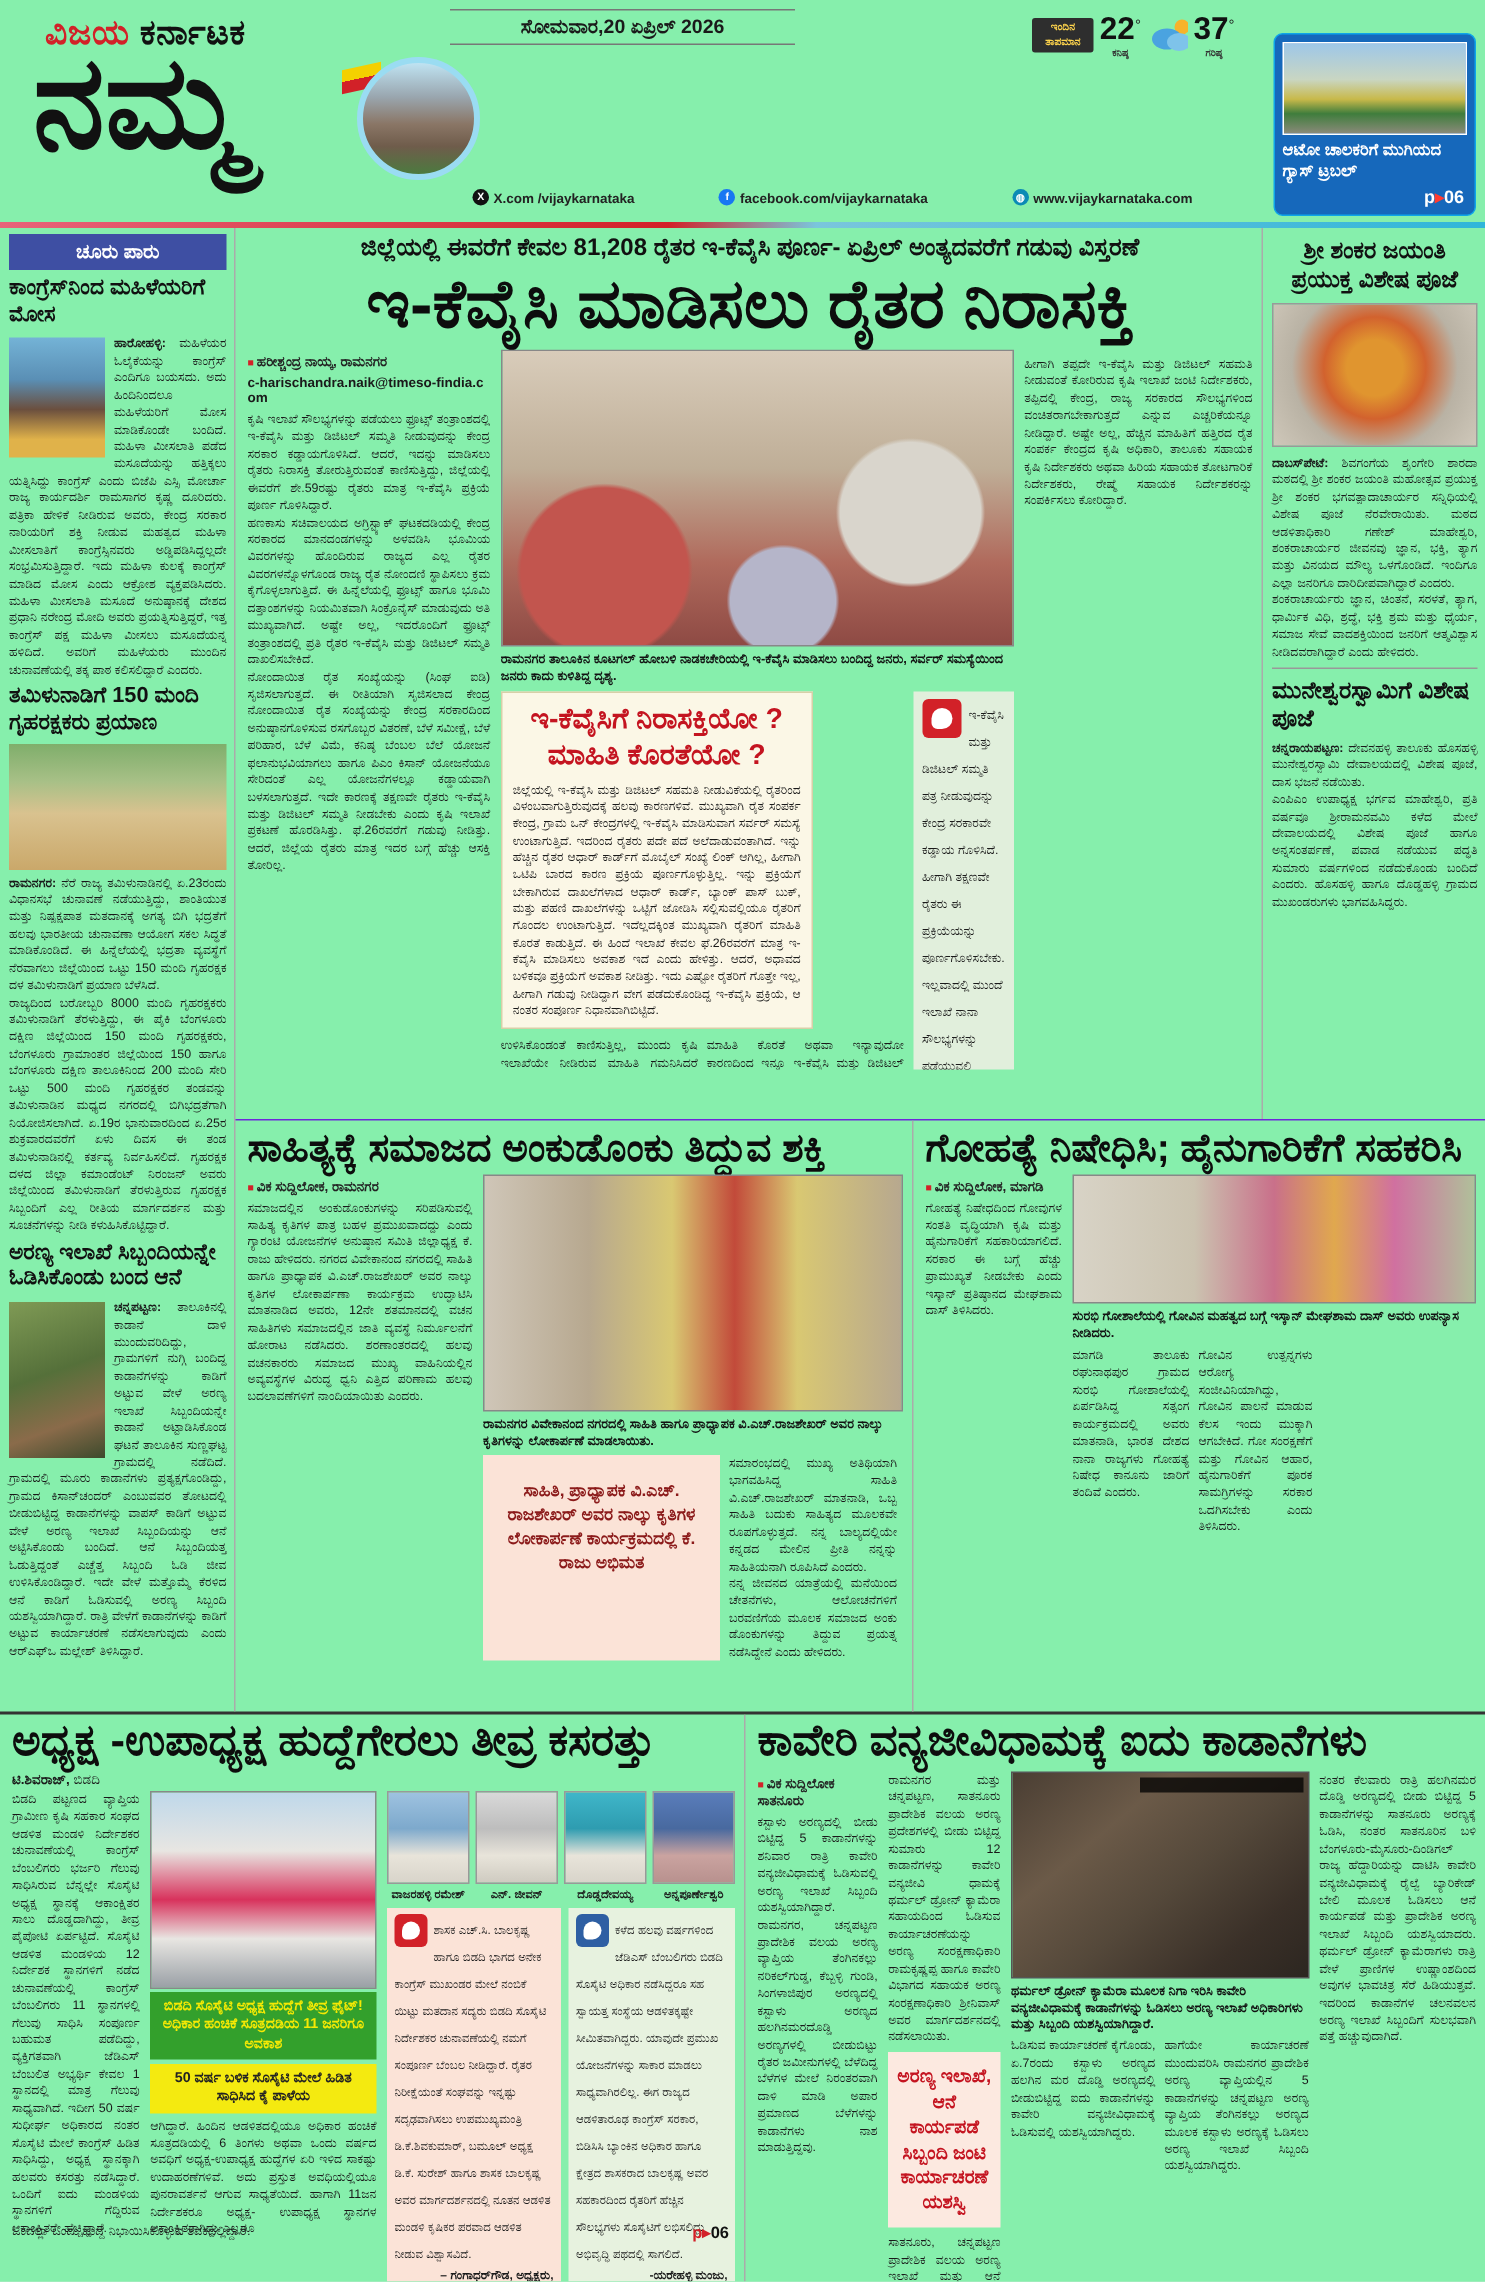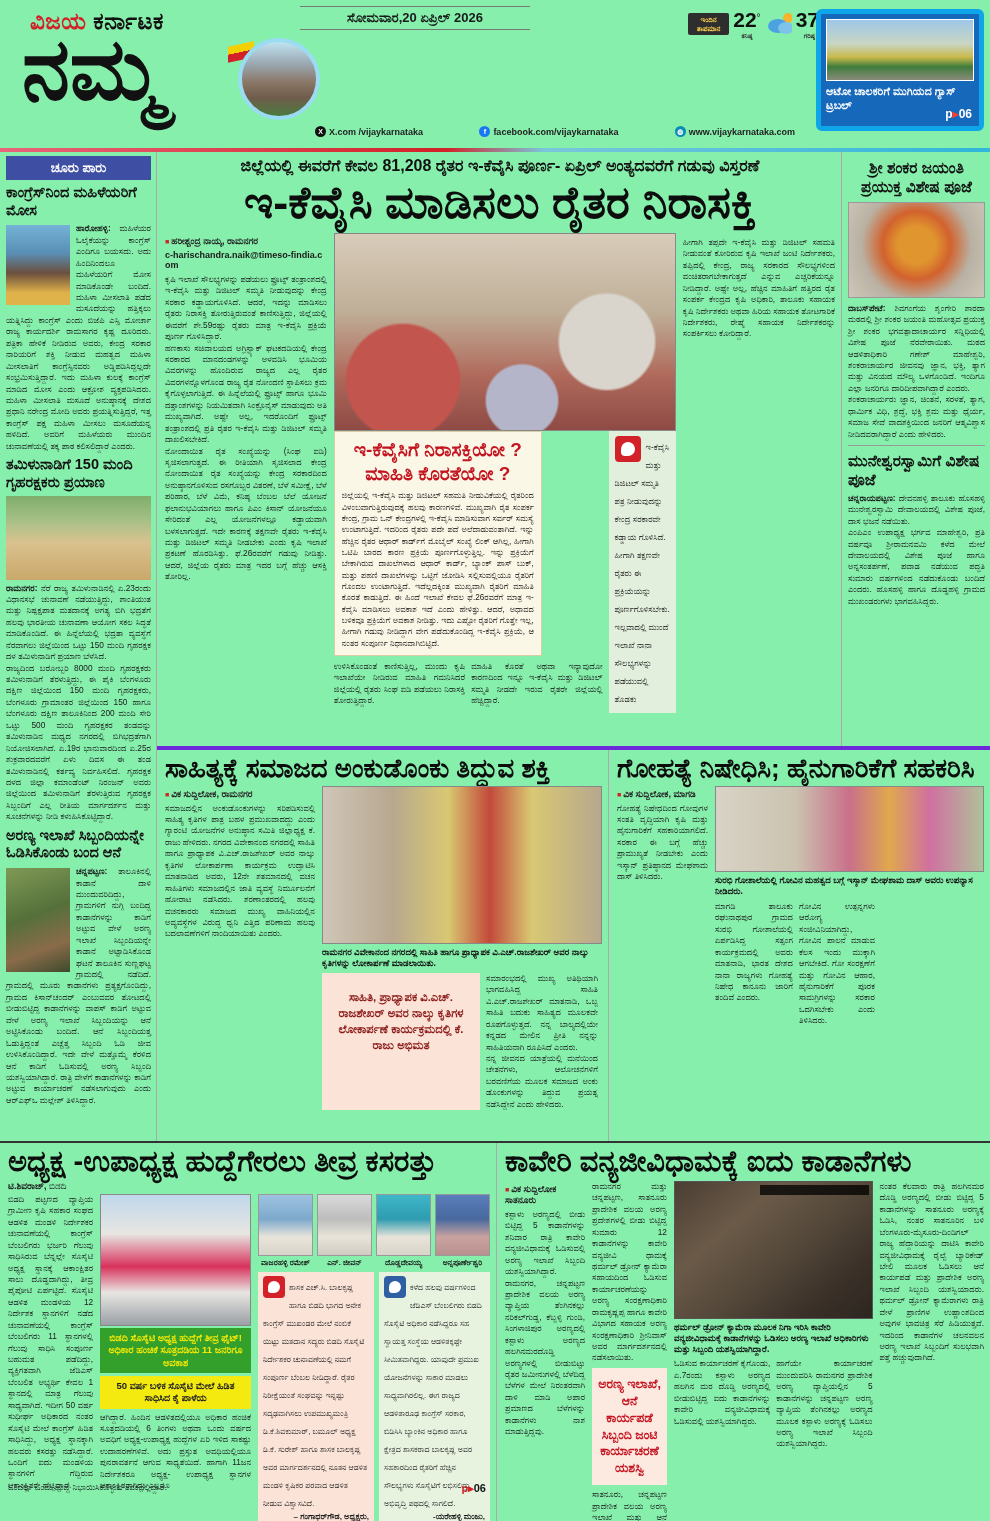--- a/index.html
+++ b/index.html
@@ -19,21 +19,21 @@
       border-top:1px solid #777; border-bottom:1px solid #777; padding:3px 0; }
   .weather { position:absolute; left:688px; top:8px; width:135px; display:flex; align-items:center; gap:4px; }
   .w-label { background:#2e2e2e; color:#ffd54d; font-size:7px; font-weight:bold; padding:2px 3px; line-height:1.3; text-align:center; border-radius:2px; }
   .w-num { font-size:21px; font-weight:bold; color:#111; }
   .w-deg { font-size:10px; vertical-align:super; }
   .w-sub { font-size:6.5px; font-weight:bold; text-align:center; color:#333; }
   .social { position:absolute; left:315px; top:126px; width:480px; display:flex; justify-content:space-between; font-size:9px; font-weight:bold; color:#222; }
   .social .itm { display:flex; align-items:center; gap:3px; }
   .sic { display:inline-flex; width:11px; height:11px; border-radius:50%; color:#fff; font-size:7px; align-items:center; justify-content:center; font-weight:bold; }
   .sic.x { background:#111; } .sic.fb { background:#1877f2; } .sic.gl { background:#0b8bb5; }
-  .promo { position:absolute; right:6px; top:9px; width:168px; height:122px; background:#1668bb; border:5px solid #0ea5e9; border-radius:6px; padding:5px; }
+  .promo { position:absolute; right:6px; top:22px; width:135px; height:122px; background:#1668bb; border:1px solid #0ea5e9; border-radius:6px; padding:5px; }
   .promo-photo { width:100%; height:62px; border:1px solid #fff;
       background:linear-gradient(180deg,#9ec7e8 0%,#c9d6c2 40%,#c8b94a 62%,#3f7d3c 78%,#8a8a7a 100%); }
   .promo-title { color:#fff; font-size:11px; font-weight:bold; line-height:1.25; margin-top:4px; }
   .promo-page { position:absolute; right:7px; bottom:5px; font-size:12px; font-weight:bold; color:#fff; }
   .promo-page .arrow { color:#ff3b30; }
   .mast-rule { height:4px; background:linear-gradient(90deg,#e8647a 0%,#d22128 45%,#7ac6dc 55%,#2fb6d9 100%); }
 
   
   .t { font-size:8.3px; line-height:1.38; text-align:justify; color:#191919; }
   .dl { font-weight:bold; }
@@ -86,21 +86,21 @@
   .gbox h3 { font-size:18px; font-weight:bold; color:#c41420; text-align:center; line-height:1.25; border-bottom:1px solid #9bb88d; padding-bottom:5px; margin-bottom:5px; }
   .gbox .t { font-size:8.2px; }
   .minis { display:flex; gap:6px; margin-top:5px; }
   .minis .t { width:50%; }
 
   .right-rail { width:149px; border-left:1px solid #aaa; padding:6px 5px 0 6px; overflow:hidden; }
   .rr-title { font-size:15.5px; font-weight:bold; text-align:center; line-height:1.25; color:#111; }
   .rr-photo { width:100%; height:96px; margin:5px 0; border:1px solid #999;
       background:radial-gradient(circle at 50% 45%, #e0952f 0 22%, #d2622e 40%, #b9b2a4 65%, #cfc8ba 100%); }
 
-  .mid-band { display:flex; height:467px; border-top:4px solid #6d28d9; overflow:hidden; }
+  .mid-band { display:flex; height:467px; border-top:1px solid #6d28d9; overflow:hidden; }
   .mb-art { padding:4px 6px 0 8px; overflow:hidden; }
   .sahitya { width:452px; border-right:1px solid #aaa; }
   .cow { width:381px; }
   .mb-head { font-size:26px; font-weight:bold; line-height:1.1; color:#0d0d0d; margin-bottom:3px; }
   .mb-cols { display:flex; gap:7px; }
   .sa-col1 { width:150px; }
   .sa-mid { width:280px; }
   .sa-photo { height:158px; border:1px solid #888;
       background:linear-gradient(90deg,#cfc6b8 0%,#b7a88f 25%,#d9c872 45%,#c24a3a 60%,#d9c872 75%,#b7a88f 100%); }
   .sa-row { display:flex; gap:6px; margin-top:4px; }
@@ -255,20 +255,21 @@
           <div class="ms-body">
             <div class="ms-colA">
               <div class="byline"><b>ಹರೀಶ್ಚಂದ್ರ ನಾಯ್ಕ, ರಾಮನಗರ</b></div>
               <div class="email">c-harischandra.naik@timeso-findia.com</div>
               <p class="t">ಕೃಷಿ ಇಲಾಖೆ ಸೌಲಭ್ಯಗಳನ್ನು ಪಡೆಯಲು ಫ್ರೂಟ್ಸ್ ತಂತ್ರಾಂಶದಲ್ಲಿ ಇ-ಕೆವೈಸಿ ಮತ್ತು ಡಿಜಿಟಲ್ ಸಮ್ಮತಿ ನೀಡುವುದನ್ನು ಕೇಂದ್ರ ಸರಕಾರ ಕಡ್ಡಾಯಗೊಳಿಸಿದೆ. ಆದರೆ, ಇದನ್ನು ಮಾಡಿಸಲು ರೈತರು ನಿರಾಸಕ್ತಿ ತೋರುತ್ತಿರುವಂತೆ ಕಾಣಿಸುತ್ತಿದ್ದು, ಜಿಲ್ಲೆಯಲ್ಲಿ ಈವರೆಗೆ ಶೇ.59ರಷ್ಟು ರೈತರು ಮಾತ್ರ ಇ-ಕೆವೈಸಿ ಪ್ರಕ್ರಿಯೆ ಪೂರ್ಣ ಗೊಳಿಸಿದ್ದಾರೆ.</p>
               <p class="t">ಹಣಕಾಸು ಸಚಿವಾಲಯದ ಅಗ್ರಿಸ್ಟ್ಯಾಕ್ ಘಟಕದಡಿಯಲ್ಲಿ ಕೇಂದ್ರ ಸರಕಾರದ ಮಾನದಂಡಗಳನ್ನು ಅಳವಡಿಸಿ ಭೂಮಿಯ ವಿವರಗಳನ್ನು ಹೊಂದಿರುವ ರಾಜ್ಯದ ಎಲ್ಲ ರೈತರ ವಿವರಗಳನ್ನೊಳಗೊಂಡ ರಾಜ್ಯ ರೈತ ನೋಂದಣಿ ಸ್ಥಾಪಿಸಲು ಕ್ರಮ ಕೈಗೊಳ್ಳಲಾಗುತ್ತಿದೆ. ಈ ಹಿನ್ನೆಲೆಯಲ್ಲಿ ಫ್ರೂಟ್ಸ್ ಹಾಗೂ ಭೂಮಿ ದತ್ತಾಂಶಗಳನ್ನು ನಿಯಮಿತವಾಗಿ ಸಿಂಕ್ರೊನೈಸ್ ಮಾಡುವುದು ಅತಿ ಮುಖ್ಯವಾಗಿದೆ. ಅಷ್ಟೇ ಅಲ್ಲ, ಇದರೊಂದಿಗೆ ಫ್ರೂಟ್ಸ್ ತಂತ್ರಾಂಶದಲ್ಲಿ ಪ್ರತಿ ರೈತರ ಇ-ಕೆವೈಸಿ ಮತ್ತು ಡಿಜಿಟಲ್ ಸಮ್ಮತಿ ದಾಖಲಿಸಬೇಕಿದೆ.</p>
               <p class="t">ನೋಂದಾಯಿತ ರೈತ ಸಂಖ್ಯೆಯನ್ನು (ಸಿಂಘ ಐಡಿ) ಸೃಜಿಸಲಾಗುತ್ತದೆ. ಈ ರೀತಿಯಾಗಿ ಸೃಜಿಸಲಾದ ಕೇಂದ್ರ ನೋಂದಾಯಿತ ರೈತ ಸಂಖ್ಯೆಯನ್ನು ಕೇಂದ್ರ ಸರಕಾರದಿಂದ ಅನುಷ್ಠಾನಗೊಳಿಸುವ ರಸಗೊಬ್ಬರ ವಿತರಣೆ, ಬೆಳೆ ಸಮೀಕ್ಷೆ, ಬೆಳೆ ಪರಿಹಾರ, ಬೆಳೆ ವಿಮೆ, ಕನಿಷ್ಠ ಬೆಂಬಲ ಬೆಲೆ ಯೋಜನೆ ಫಲಾನುಭವಿಯಾಗಲು ಹಾಗೂ ಪಿಎಂ ಕಿಸಾನ್ ಯೋಜನೆಯೂ ಸೇರಿದಂತೆ ಎಲ್ಲ ಯೋಜನೆಗಳಲ್ಲೂ ಕಡ್ಡಾಯವಾಗಿ ಬಳಸಲಾಗುತ್ತದೆ. ಇದೇ ಕಾರಣಕ್ಕೆ ತಕ್ಷಣವೇ ರೈತರು ಇ-ಕೆವೈಸಿ ಮತ್ತು ಡಿಜಿಟಲ್ ಸಮ್ಮತಿ ನೀಡಬೇಕು ಎಂದು ಕೃಷಿ ಇಲಾಖೆ ಪ್ರಕಟಣೆ ಹೊರಡಿಸಿತ್ತು. ಫೆ.26ರವರೆಗೆ ಗಡುವು ನೀಡಿತ್ತು. ಆದರೆ, ಜಿಲ್ಲೆಯ ರೈತರು ಮಾತ್ರ ಇದರ ಬಗ್ಗೆ ಹೆಚ್ಚು ಆಸಕ್ತಿ ತೋರಿಲ್ಲ.</p>
             </div>
             <div class="ms-mid">
               <div class="main-photo ph"></div>
+              <div class="cap main-cap">ರಾಮನಗರ ತಾಲೂಕಿನ ಕೂಟಗಲ್ ಹೋಬಳಿ ನಾಡಕಚೇರಿಯಲ್ಲಿ ಇ-ಕೆವೈಸಿ ಮಾಡಿಸಲು ಬಂದಿದ್ದ ಜನರು, ಸರ್ವರ್ ಸಮಸ್ಯೆಯಿಂದ ಜನರು ಕಾದು ಕುಳಿತಿದ್ದ ದೃಶ್ಯ.</div>
               <div class="ms-lower">
                 <div>
                   <div class="cream">
                     <h3><span>ಇ-ಕೆವೈಸಿಗೆ ನಿರಾಸಕ್ತಿಯೋ ?</span><br>
                         <span>ಮಾಹಿತಿ ಕೊರತೆಯೋ ?</span></h3>
                     <p class="t">ಜಿಲ್ಲೆಯಲ್ಲಿ ಇ-ಕೆವೈಸಿ ಮತ್ತು ಡಿಜಿಟಲ್ ಸಹಮತಿ ನೀಡುವಿಕೆಯಲ್ಲಿ ರೈತರಿಂದ ವಿಳಂಬವಾಗುತ್ತಿರುವುದಕ್ಕೆ ಹಲವು ಕಾರಣಗಳಿವೆ. ಮುಖ್ಯವಾಗಿ ರೈತ ಸಂಪರ್ಕ ಕೇಂದ್ರ, ಗ್ರಾಮ ಒನ್ ಕೇಂದ್ರಗಳಲ್ಲಿ ಇ-ಕೆವೈಸಿ ಮಾಡಿಸುವಾಗ ಸರ್ವರ್ ಸಮಸ್ಯೆ ಉಂಟಾಗುತ್ತಿದೆ. ಇದರಿಂದ ರೈತರು ಪದೇ ಪದೆ ಅಲೆದಾಡುವಂತಾಗಿದೆ. ಇನ್ನು ಹೆಚ್ಚಿನ ರೈತರ ಆಧಾರ್ ಕಾರ್ಡ್‌ಗೆ ಮೊಬೈಲ್ ಸಂಖ್ಯೆ ಲಿಂಕ್ ಆಗಿಲ್ಲ, ಹೀಗಾಗಿ ಒಟಿಪಿ ಬಾರದ ಕಾರಣ ಪ್ರಕ್ರಿಯೆ ಪೂರ್ಣಗೊಳ್ಳುತ್ತಿಲ್ಲ. ಇನ್ನು ಪ್ರಕ್ರಿಯೆಗೆ ಬೇಕಾಗಿರುವ ದಾಖಲೆಗಳಾದ ಆಧಾರ್ ಕಾರ್ಡ್, ಬ್ಯಾಂಕ್ ಪಾಸ್ ಬುಕ್, ಮತ್ತು ಪಹಣಿ ದಾಖಲೆಗಳನ್ನು ಒಟ್ಟಿಗೆ ಜೋಡಿಸಿ ಸಲ್ಲಿಸುವಲ್ಲಿಯೂ ರೈತರಿಗೆ ಗೊಂದಲ ಉಂಟಾಗುತ್ತಿದೆ. ಇದೆಲ್ಲದಕ್ಕಿಂತ ಮುಖ್ಯವಾಗಿ ರೈತರಿಗೆ ಮಾಹಿತಿ ಕೊರತೆ ಕಾಡುತ್ತಿದೆ. ಈ ಹಿಂದೆ ಇಲಾಖೆ ಕೇವಲ ಫೆ.26ರವರೆಗೆ ಮಾತ್ರ ಇ-ಕೆವೈಸಿ ಮಾಡಿಸಲು ಅವಕಾಶ ಇದೆ ಎಂದು ಹೇಳಿತ್ತು. ಆದರೆ, ಅಧಾವದ ಬಳಿಕವೂ ಪ್ರಕ್ರಿಯೆಗೆ ಅವಕಾಶ ನೀಡಿತ್ತು. ಇದು ಎಷ್ಟೋ ರೈತರಿಗೆ ಗೊತ್ತೇ ಇಲ್ಲ, ಹೀಗಾಗಿ ಗಡುವು ನೀಡಿದ್ದಾಗ ವೇಗ ಪಡೆದುಕೊಂಡಿದ್ದ ಇ-ಕೆವೈಸಿ ಪ್ರಕ್ರಿಯೆ, ಆ ನಂತರ ಸಂಪೂರ್ಣ ನಿಧಾನವಾಗಿಬಿಟ್ಟಿದೆ.</p>
                   </div>
                   <div class="minis">
                     <p class="t">ಉಳಿಸಿಕೊಂಡಂತೆ ಕಾಣಿಸುತ್ತಿಲ್ಲ, ಮುಂದು ಕೃಷಿ ಇಲಾಖೆಯೇ ನೀಡಿರುವ ಮಾಹಿತಿ ಗಮನಿಸಿದರೆ ಜಿಲ್ಲೆಯಲ್ಲಿ ರೈತರು ಸಿಂಘ ಐಡಿ ಪಡೆಯಲು ನಿರಾಸಕ್ತಿ ತೋರುತ್ತಿದ್ದಾರೆ.</p>
                     <p class="t">ಮಾಹಿತಿ ಕೊರತೆ ಅಥವಾ ಇನ್ಯಾವುದೋ ಕಾರಣದಿಂದ ಇನ್ನೂ ಇ-ಕೆವೈಸಿ ಮತ್ತು ಡಿಜಿಟಲ್ ಸಮ್ಮತಿ ನೀಡದೇ ಇರುವ ರೈತರೇ ಜಿಲ್ಲೆಯಲ್ಲಿ ಹೆಚ್ಚಿದ್ದಾರೆ.</p>

